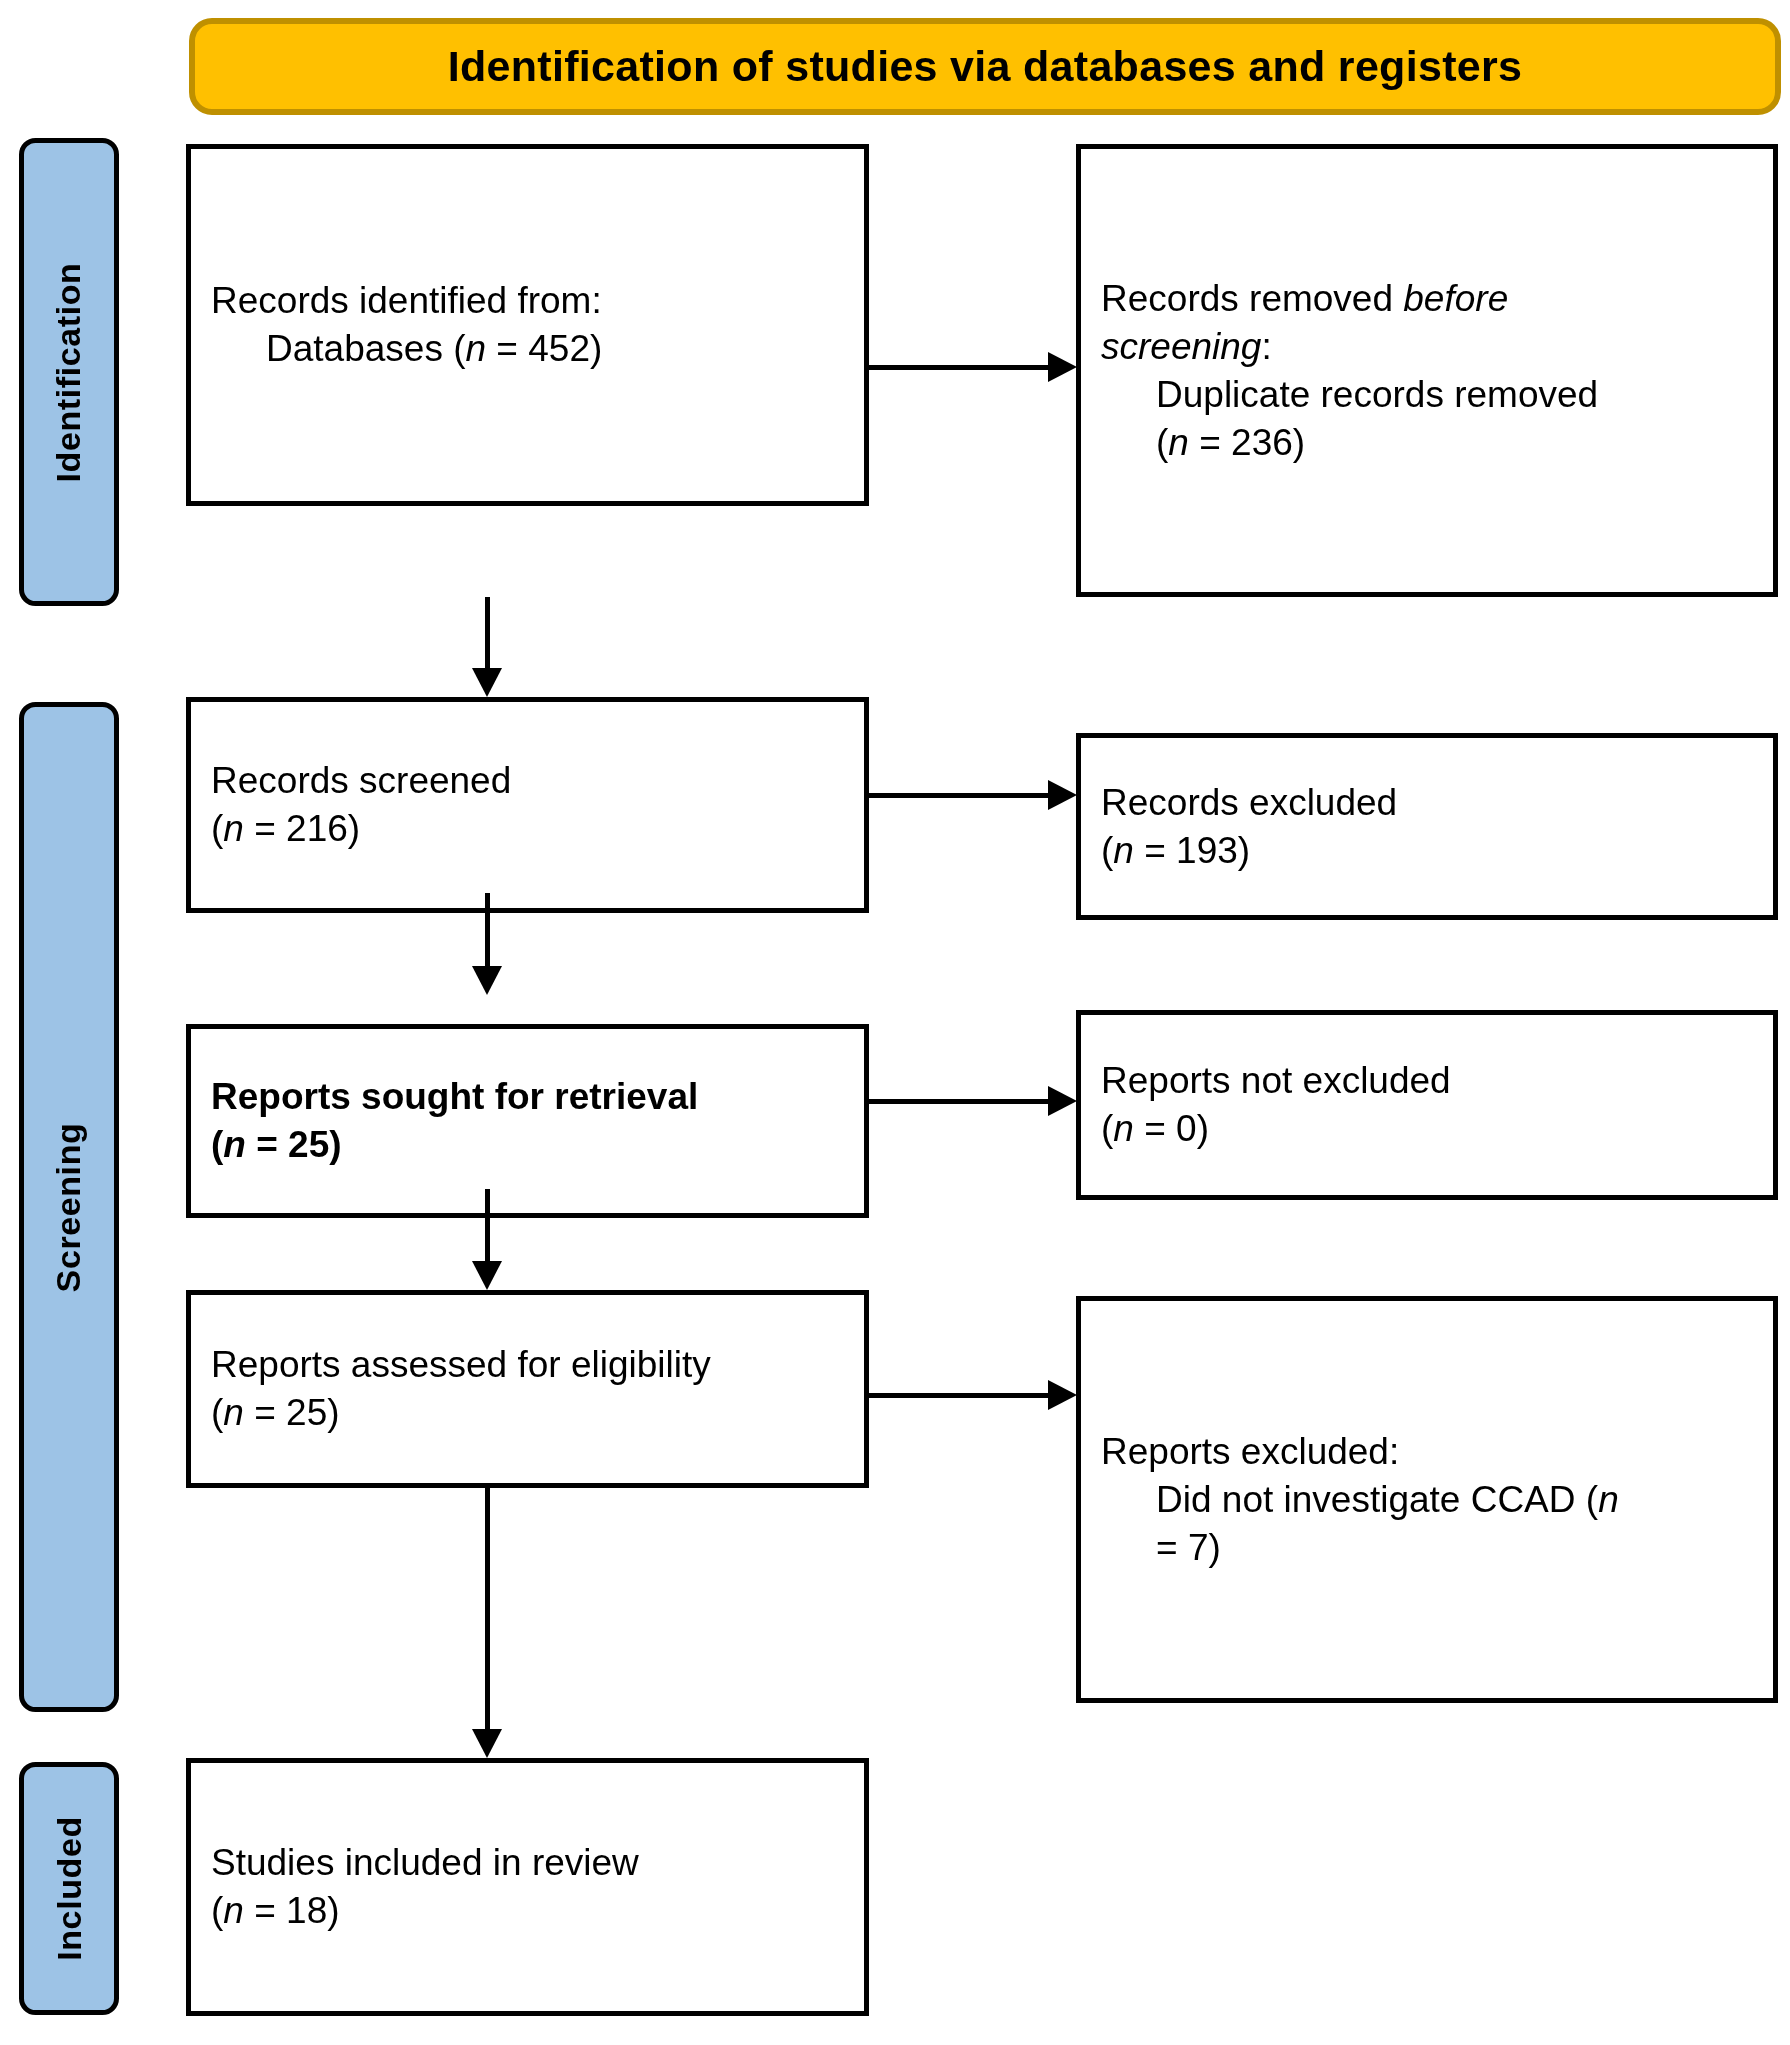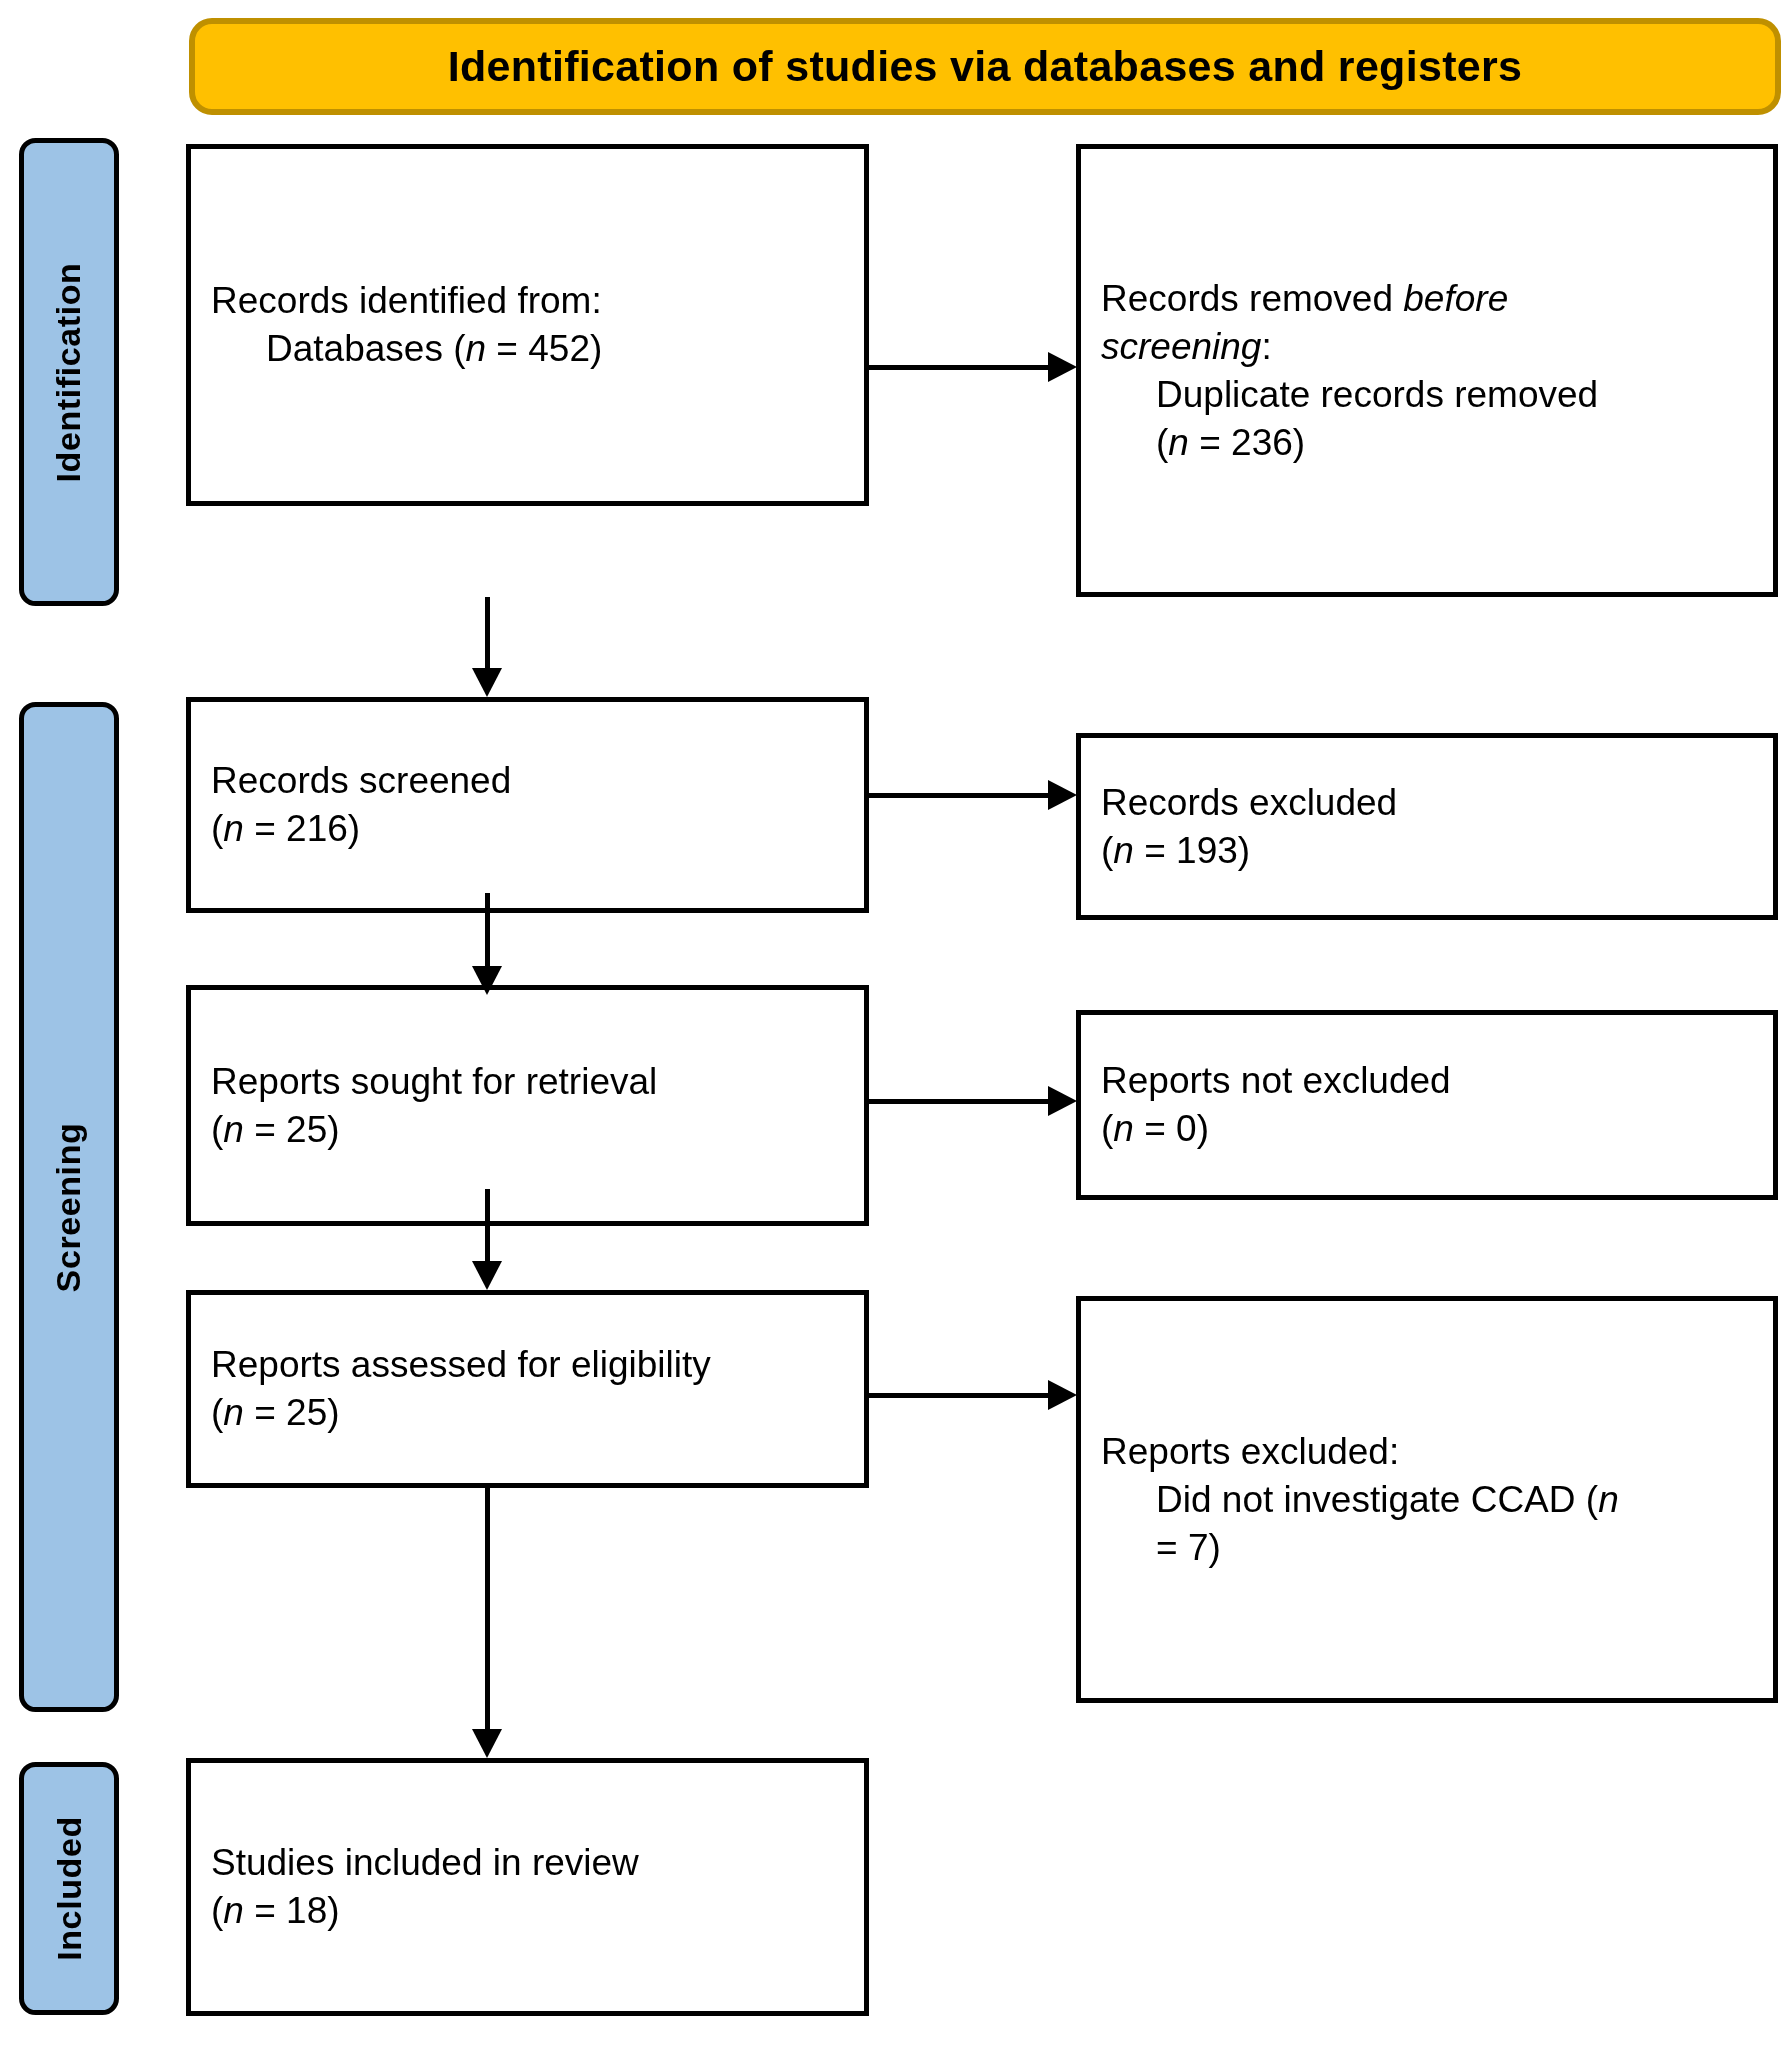--- a/index.html
+++ b/index.html
@@ -60,21 +60,21 @@
     border:5.5px solid var(--box-border);
     display:flex; flex-direction:column; justify-content:center;
     padding-left:20px; padding-right:22px;
   }
   .col1{left:186px;width:683px;}
   .col2{left:1076px;width:702px;}
   #box-identified{top:144px;height:362px;}
   #box-removed{top:144px;height:453px;}
   #box-screened{top:697px;height:216px;}
   #box-records-excluded{top:733px;height:187px;}
-  #box-sought{top:985px;height:241px;}
+  #box-sought{top:1024px;height:194px;font-weight:bold;}
   #box-not-retrieved{top:1010px;height:190px;}
   #box-assessed{top:1290px;height:198px;}
   #box-reports-excluded{top:1296px;height:407px;}
   #box-included-studies{top:1758px;height:258px;}
   .line{
     font-size:37px; line-height:48px; white-space:nowrap;
   }
   .line.indent{padding-left:55px;}
   .it{font-style:italic;}
   

